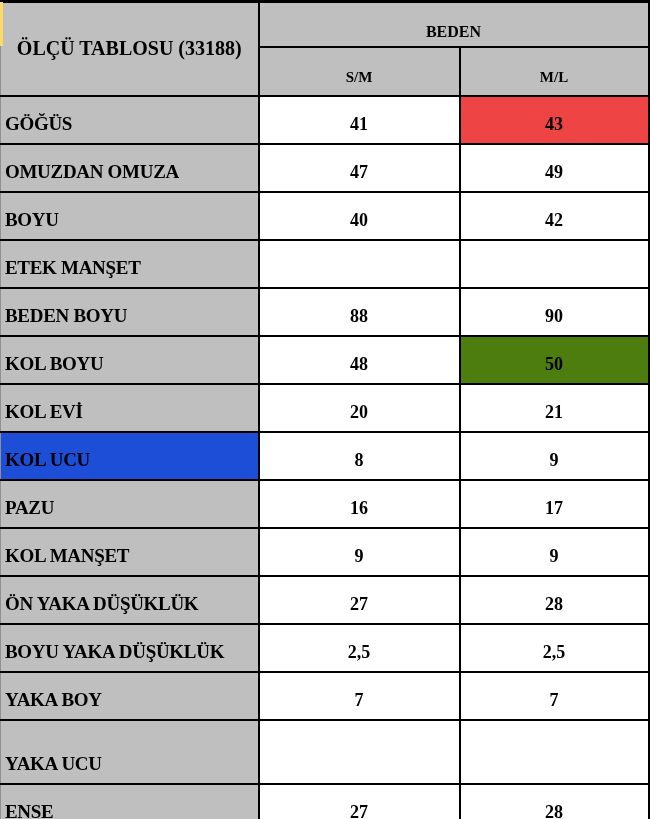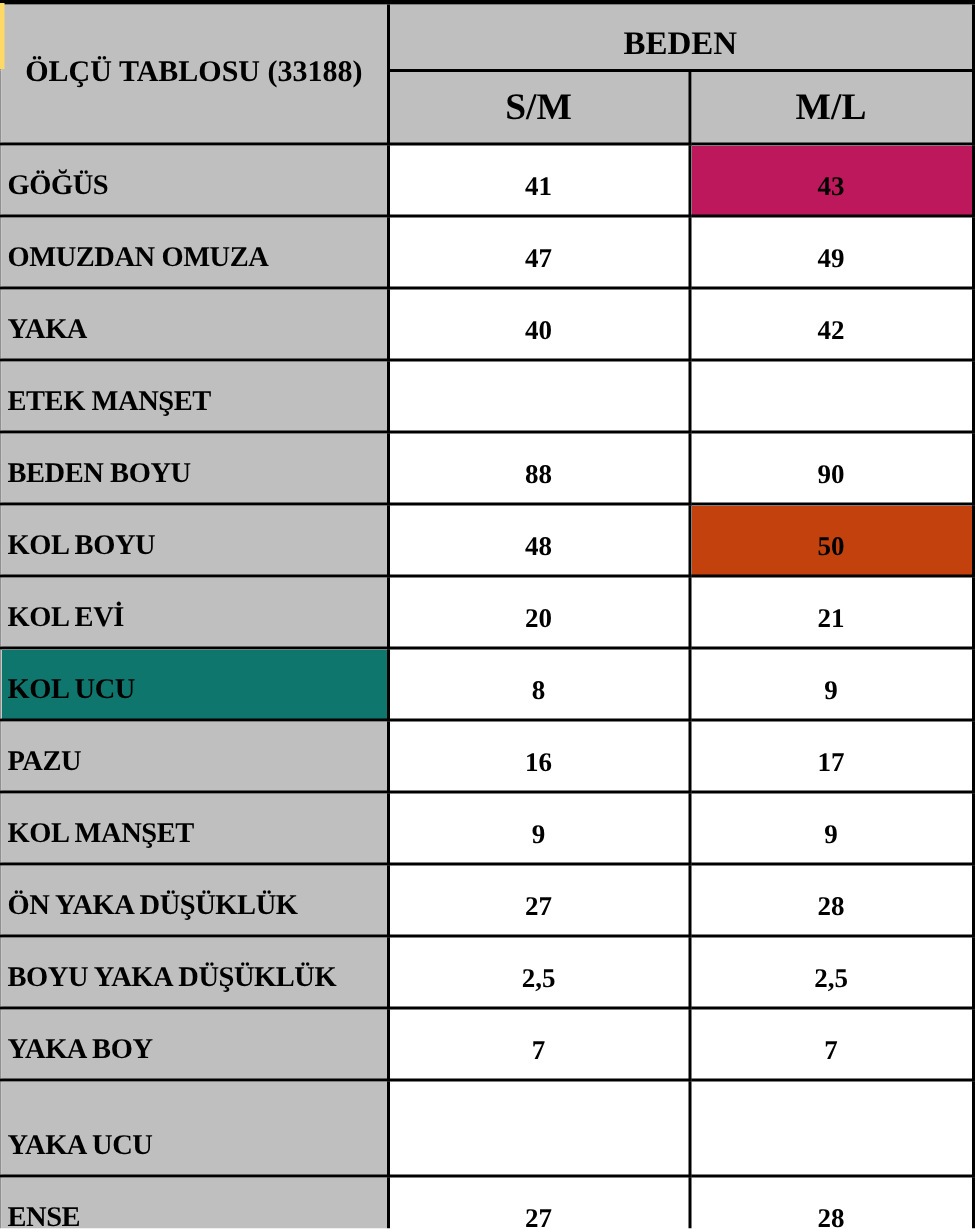--- a/index.html
+++ b/index.html
@@ -34,28 +34,28 @@
     text-align: center;
     vertical-align: middle;
     font-weight: bold;
     font-size: 20px;
   }
   .group-h {
     text-align: center;
     vertical-align: bottom;
     padding-bottom: 5px;
     font-weight: bold;
-    font-size: 22px;
+    font-size: 16px;
   }
   .size-h {
     text-align: center;
     vertical-align: bottom;
     padding-bottom: 9px;
     font-weight: bold;
-    font-size: 25px;
+    font-size: 15px;
   }
   .lbl {
     text-align: left;
     vertical-align: bottom;
     padding: 0 4px 9px 4px;
     font-weight: bold;
     font-size: 19px;
     letter-spacing: -0.3px;
     white-space: nowrap;
   }
@@ -94,54 +94,54 @@
       <td colspan="2" class="g group-h" style="background: rgb(191, 191, 191);">BEDEN</td>
     </tr>
     <tr style="height:49px">
       <td class="g size-h" style="background: rgb(191, 191, 191);">S/M</td>
       <td class="g size-h" style="background: rgb(191, 191, 191);">M/L</td>
     </tr>
 
     <tr style="height:48px">
       <td class="g c1 lbl" style="background: rgb(191, 191, 191);">GÖĞÜS</td>
       <td class="w val" style="background: rgb(255, 255, 255);">41</td>
-      <td class="w val" style="background: #be185d; text-align: center;">43</td>
+      <td class="w val" style="background: #ef4444; text-align: center;">43</td>
     </tr>
     <tr style="height:48px">
       <td class="g c1 lbl" style="background: rgb(191, 191, 191);">OMUZDAN OMUZA</td>
       <td class="w val" style="background: rgb(255, 255, 255);">47</td>
       <td class="w val" style="background: rgb(255, 255, 255);">49</td>
     </tr>
     <tr style="height:48px">
-      <td class="g c1 lbl" style="background: rgb(191, 191, 191);">YAKA</td>
+      <td class="g c1 lbl" style="background: rgb(191, 191, 191);">BOYU</td>
       <td class="w val" style="background: rgb(255, 255, 255);">40</td>
       <td class="w val" style="background: rgb(255, 255, 255);">42</td>
     </tr>
     <tr style="height:48px">
       <td class="g c1 lbl" style="background: rgb(191, 191, 191);">ETEK MANŞET</td>
       <td class="w val" style="background: rgb(255, 255, 255);"></td>
       <td class="w val" style="background: rgb(255, 255, 255);"></td>
     </tr>
     <tr style="height:48px">
       <td class="g c1 lbl" style="background: rgb(191, 191, 191);">BEDEN BOYU</td>
       <td class="w val" style="background: rgb(255, 255, 255);">88</td>
       <td class="w val" style="background: rgb(255, 255, 255);">90</td>
     </tr>
     <tr style="height:48px">
       <td class="g c1 lbl" style="background: rgb(191, 191, 191);">KOL BOYU</td>
       <td class="w val" style="background: rgb(255, 255, 255);">48</td>
-      <td class="w val" style="background: #c2410c;">50</td>
+      <td class="w val" style="background: #4d7c0f;">50</td>
     </tr>
     <tr style="height:48px">
       <td class="g c1 lbl" style="background: rgb(191, 191, 191);">KOL EVİ</td>
       <td class="w val" style="background: rgb(255, 255, 255);">20</td>
       <td class="w val" style="background: rgb(255, 255, 255);">21</td>
     </tr>
     <tr style="height:48px">
-      <td class="g c1 lbl" style="background: #0f766e;">KOL UCU</td>
+      <td class="g c1 lbl" style="background: #1d4ed8;">KOL UCU</td>
       <td class="w val" style="background: rgb(255, 255, 255);">8</td>
       <td class="w val" style="background: rgb(255, 255, 255);">9</td>
     </tr>
     <tr style="height:48px">
       <td class="g c1 lbl" style="background: rgb(191, 191, 191);">PAZU</td>
       <td class="w val" style="background: rgb(255, 255, 255);">16</td>
       <td class="w val" style="background: rgb(255, 255, 255);">17</td>
     </tr>
     <tr style="height:48px">
       <td class="g c1 lbl" style="background: rgb(191, 191, 191);">KOL MANŞET</td>

